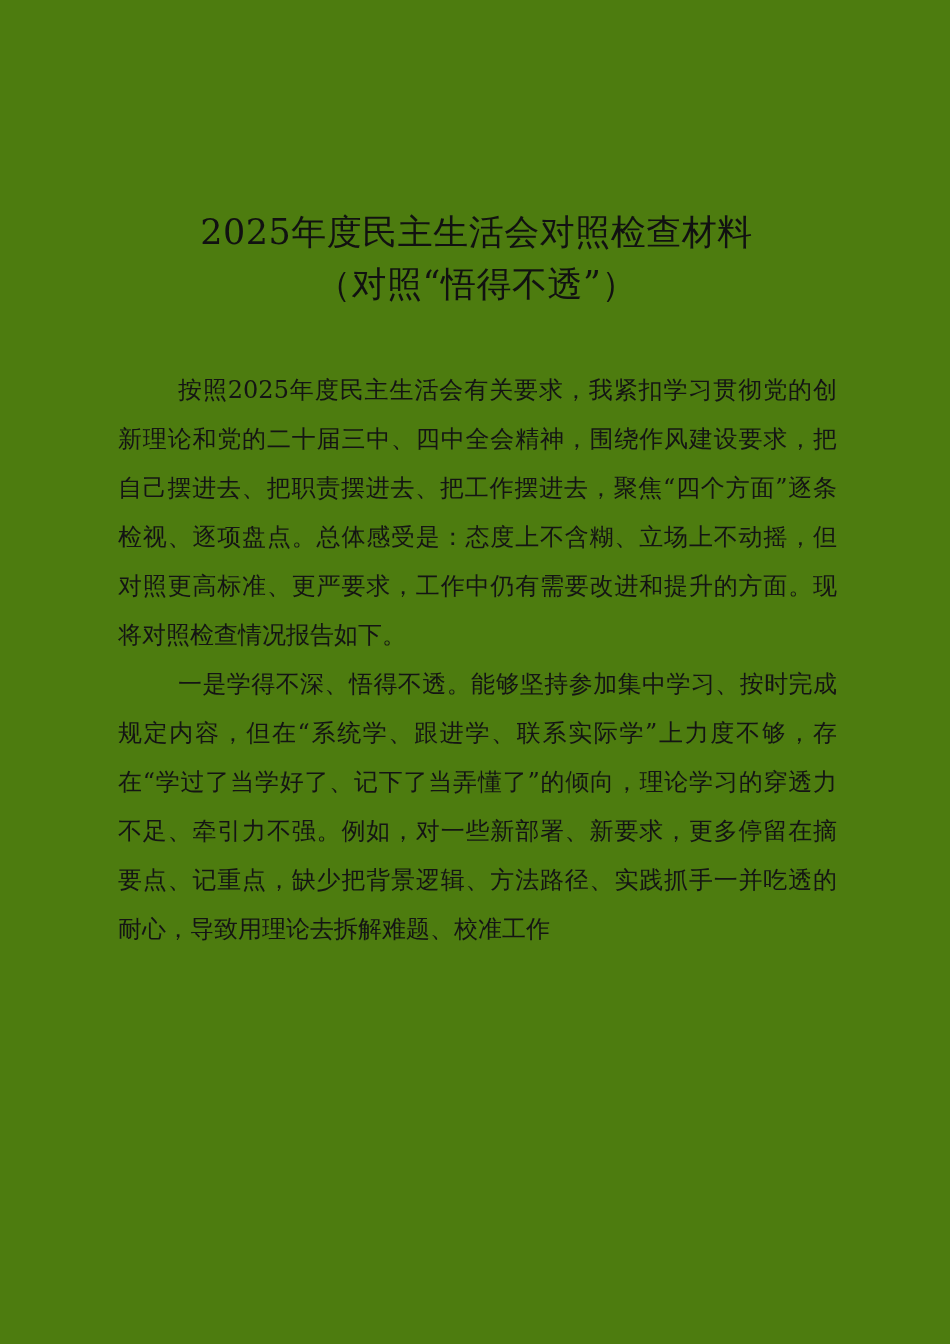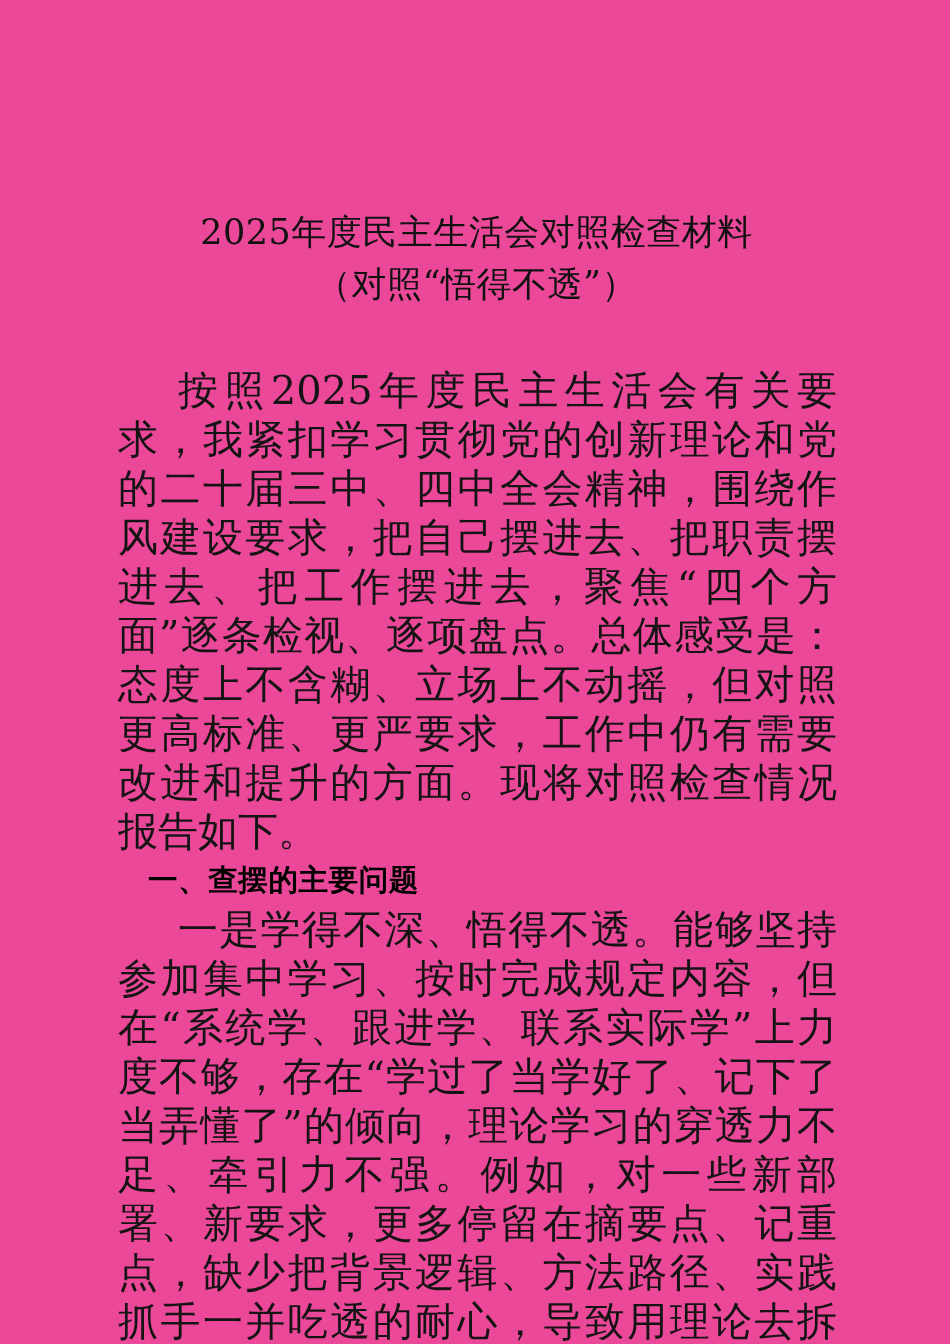--- a/index.html
+++ b/index.html
@@ -16,21 +16,21 @@
     color: #000000;
     -webkit-font-smoothing: antialiased;
   }
 
   .page {
     position: absolute;
     left: 0;
     top: 0;
     width: 950px;
     height: 1344px;
-    background: #ec4899;
+    background: #4d7c0f;
   }
 
   
   .title-block {
     position: absolute;
     left: 118px;
     top: 206px;
     width: 717px;
     text-align: center;
   }
@@ -46,21 +46,21 @@
   
   .body-block {
     position: absolute;
     left: 118px;
     top: 366px;
     width: 719px;
   }
 
   .para {
     font-family: "DejaVu Serif", "Liberation Serif", serif;
-    font-size: 40px;
+    font-size: 24px;
     line-height: 49px;
     text-align: justify;
     text-justify: inter-character;
     text-align-last: left;
     color: #141414;
     margin: 0;
     letter-spacing: 0px;
     word-break: break-all;
   }
   .para.indent {
@@ -86,20 +86,19 @@
 
   <div class="title-block">
     <div class="title-line">2025年度民主生活会对照检查材料</div>
     <div class="title-line">（对照“悟得不透”）</div>
   </div>
 
   <div class="body-block">
 
     <p class="para indent">按照2025年度民主生活会有关要求，我紧扣学习贯彻党的创新理论和党的二十届三中、四中全会精神，围绕作风建设要求，把自己摆进去、把职责摆进去、把工作摆进去，聚焦“四个方面”逐条检视、逐项盘点。总体感受是：态度上不含糊、立场上不动摇，但对照更高标准、更严要求，工作中仍有需要改进和提升的方面。现将对照检查情况报告如下。</p>
 
-    <p class="heading-bold">一、查摆的主要问题</p>
 
 
     <p class="para indent">一是学得不深、悟得不透。能够坚持参加集中学习、按时完成规定内容，但在“系统学、跟进学、联系实际学”上力度不够，存在“学过了当学好了、记下了当弄懂了”的倾向，理论学习的穿透力不足、牵引力不强。例如，对一些新部署、新要求，更多停留在摘要点、记重点，缺少把背景逻辑、方法路径、实践抓手一并吃透的耐心，导致用理论去拆解难题、校准工作</p>
 
   </div>
 
 </div>
 
 </body></html>

